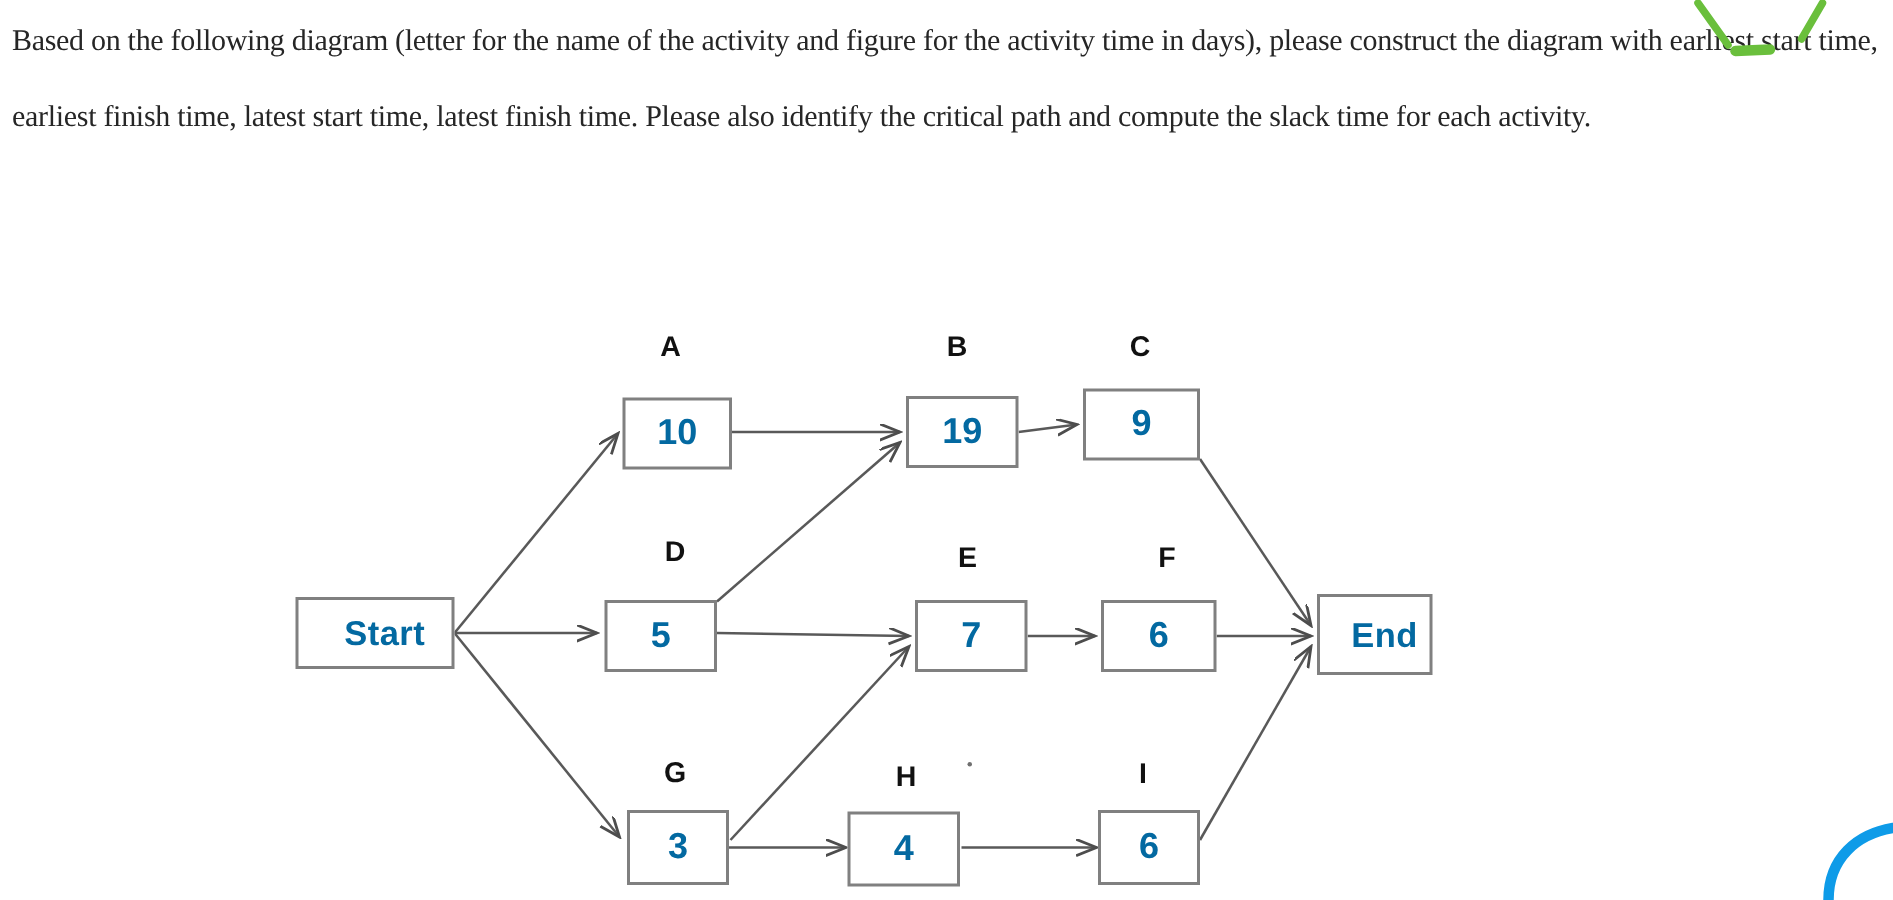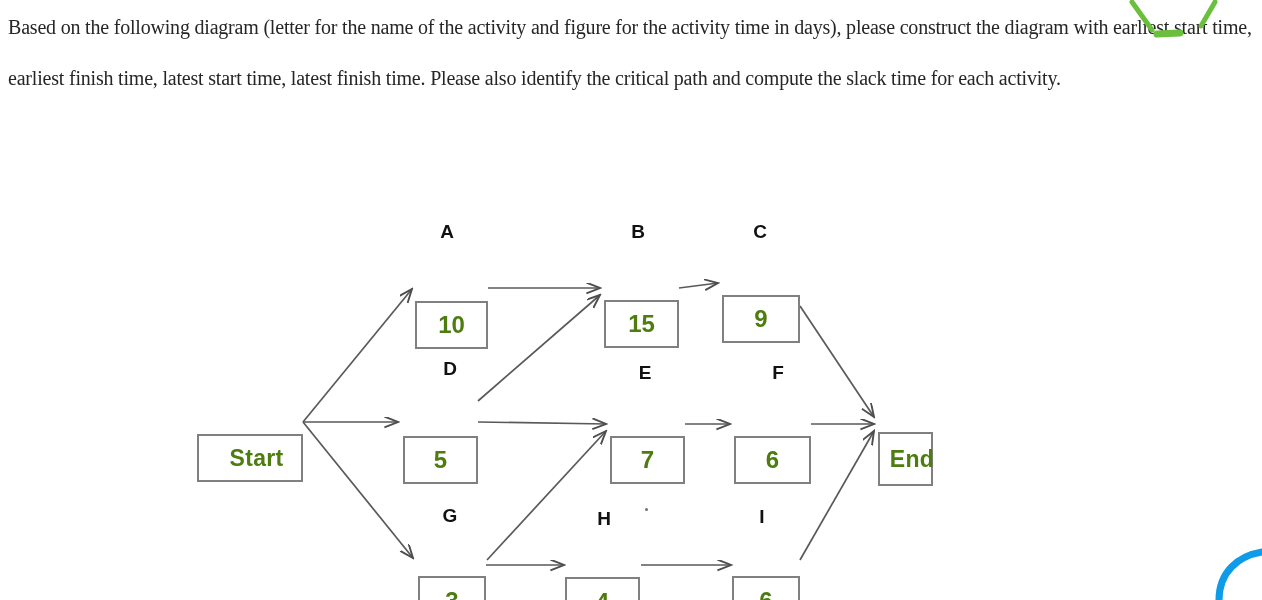--- a/index.html
+++ b/index.html
@@ -47,23 +47,22 @@
 
   .node-box {
     position: absolute;
     box-sizing: border-box;
     border: 2px solid #808080;
     background: #ffffff;
     display: flex;
     align-items: center;
     justify-content: center;
     font-weight: bold;
-    color: #4d7c0f;
+    color: #0369a1;
     font-family: "Liberation Sans", sans-serif;
-    margin-top: 36px;
   }
   .node-box.terminal {
     font-size: 23px;
     letter-spacing: 0.3px;
     padding-left: 13px;
   }
   .node-box.activity {
     font-size: 24px;
   }
 
@@ -130,27 +129,27 @@
 
       <path d="M800,101 L874,212"></path>
 
       <path d="M811,219 L874,219"></path>
 
       <path d="M800,355 L874,226"></path>
     </g>
   </svg>
 
   <div class="node-box terminal" style="left:197px; top:193px; width:106px; height:48px;">Start</div>
-  <div class="node-box terminal" style="left:878px; top:191px; width:55px; height:54px;">End</div>
+  <div class="node-box terminal" style="left:878px; top:191px; width:77px; height:54px;">End</div>
 
   <div class="node-label" style="left:418px; top:16px; width:58px;">A</div>
   <div class="node-box activity" style="left:415px; top:60px; width:73px; height:48px;">10</div>
 
   <div class="node-label" style="left:609px; top:16px; width:58px;">B</div>
-  <div class="node-box activity" style="left:604px; top:59px; width:75px; height:48px;">15</div>
+  <div class="node-box activity" style="left:604px; top:59px; width:75px; height:48px;">19</div>
 
   <div class="node-label" style="left:731px; top:16px; width:58px;">C</div>
   <div class="node-box activity" style="left:722px; top:54px; width:78px; height:48px;">9</div>
 
   <div class="node-label" style="left:421px; top:153px; width:58px;">D</div>
   <div class="node-box activity" style="left:403px; top:195px; width:75px; height:48px;">5</div>
 
   <div class="node-label" style="left:616px; top:157px; width:58px;">E</div>
   <div class="node-box activity" style="left:610px; top:195px; width:75px; height:48px;">7</div>
 

